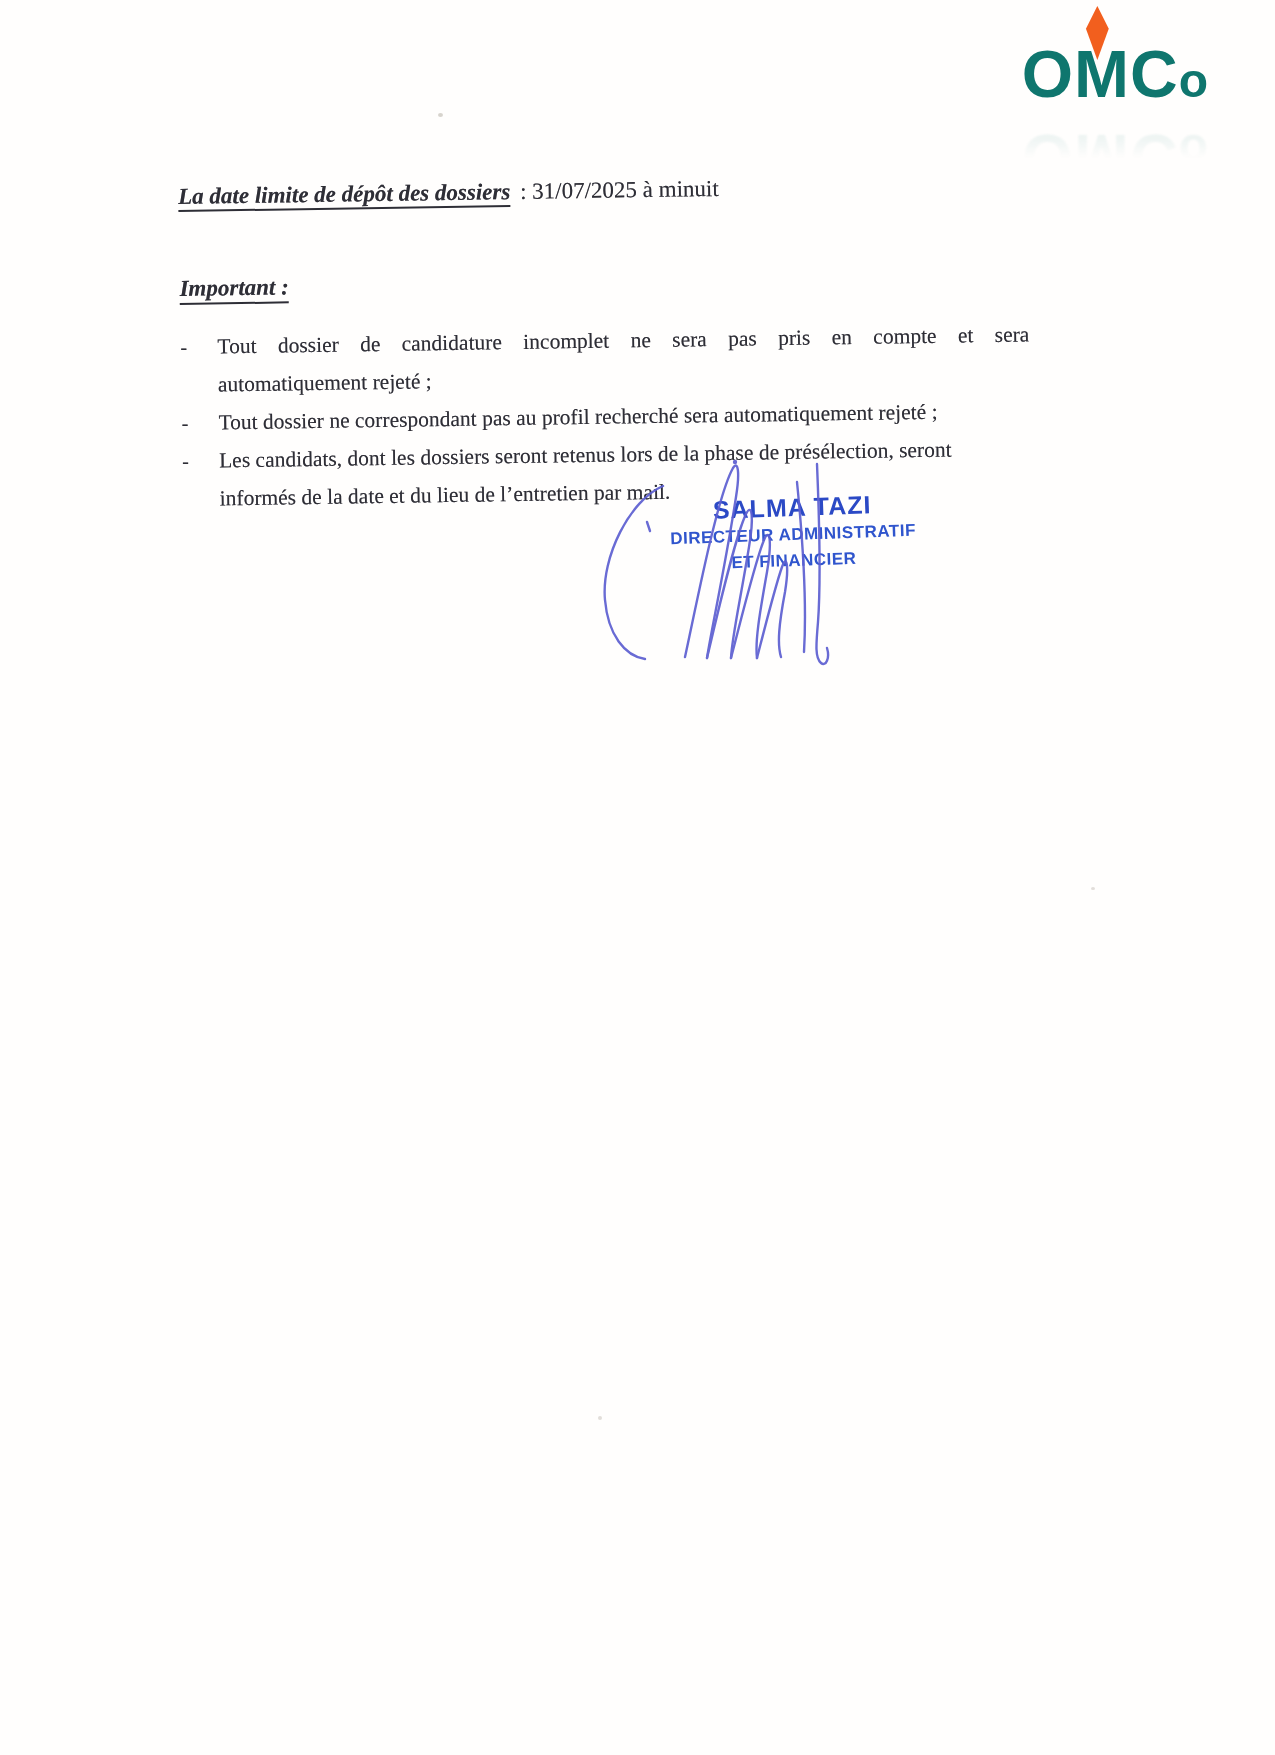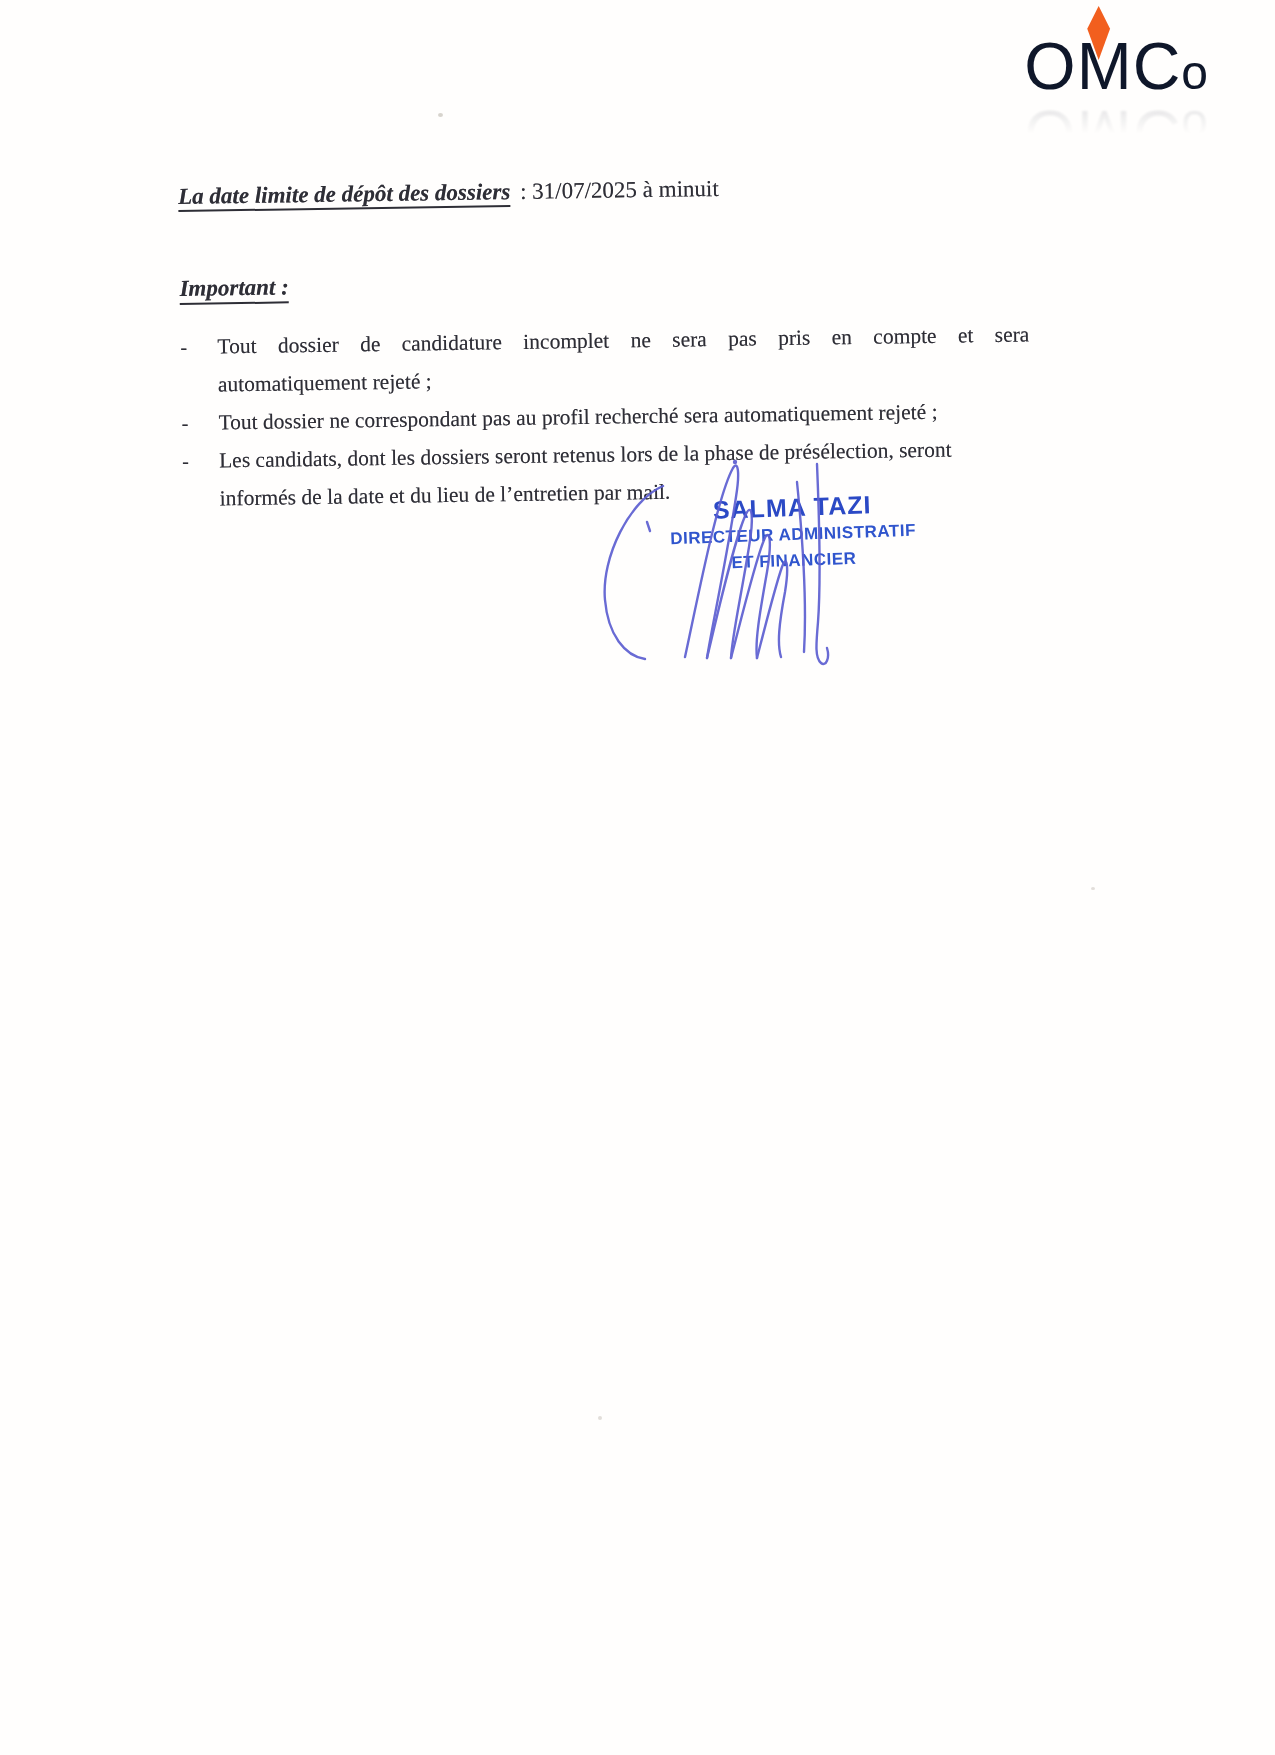--- a/index.html
+++ b/index.html
@@ -17,24 +17,24 @@
   .logo{
     position:absolute;
     top:32px; right:66px;
     width:230px;
     text-align:right;
   }
   .logo-row{
     position:relative;
     display:inline-block;
     font-family:"Liberation Sans", sans-serif;
-    font-weight:normal;
+    font-weight:bold;
     font-size:66px;
-    line-height:68px;
-    color:#0f172a;
+    line-height:84px;
+    color:#0f766e;
     letter-spacing:1px;
     white-space:nowrap;
   }
   .logo-row .small-o{ font-size:48px; }
   .logo-diamond{
     position:absolute;
     left:50%;
     margin-left:-33px;
     top:-26px;
     width:30px;height:54px;

